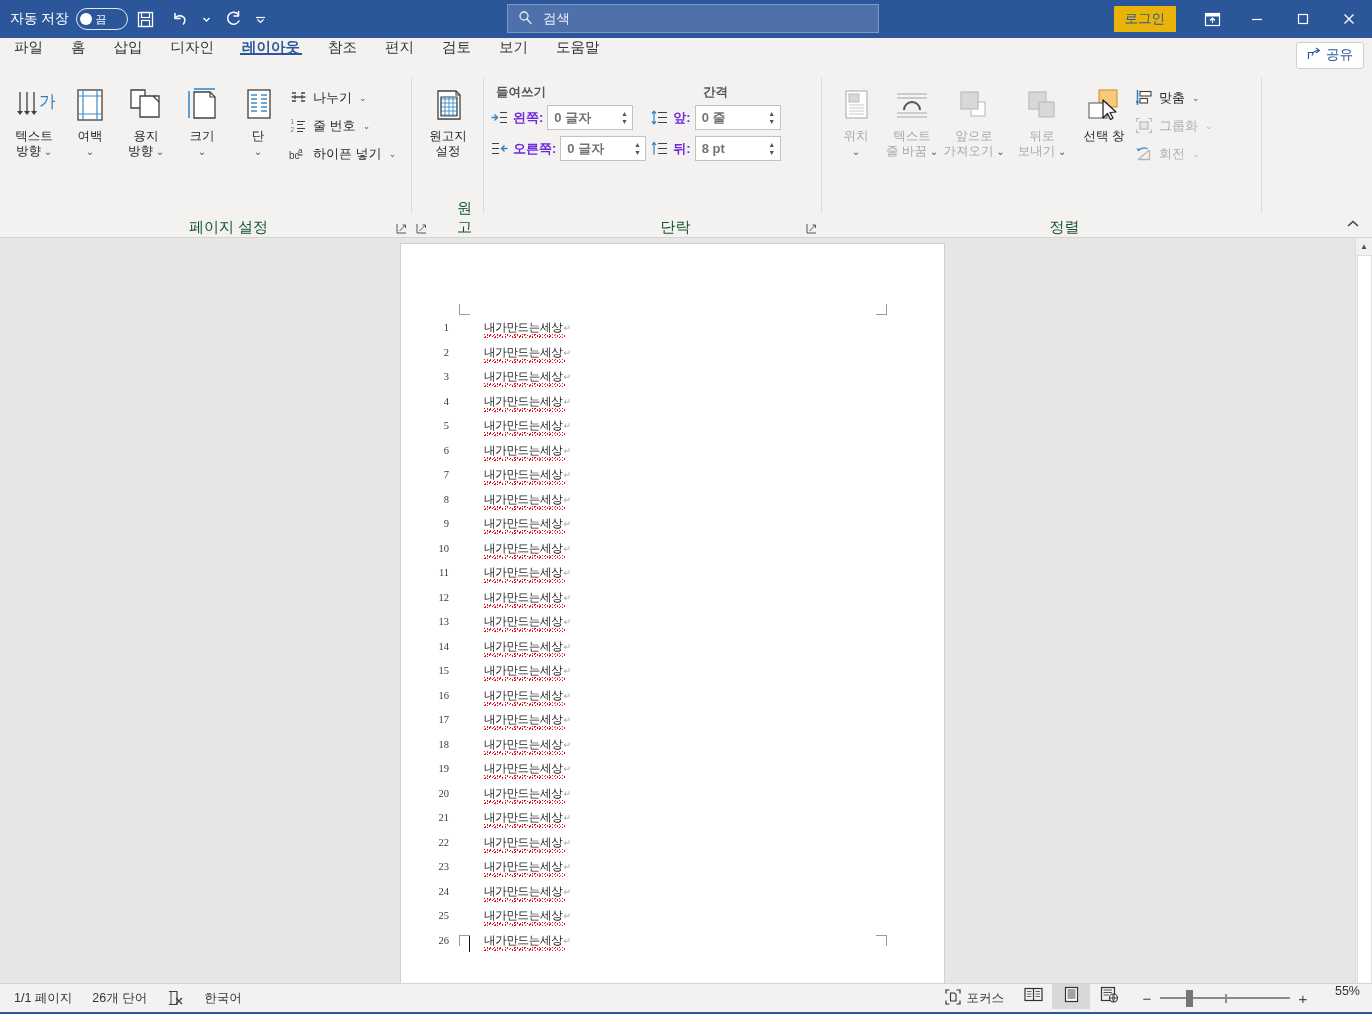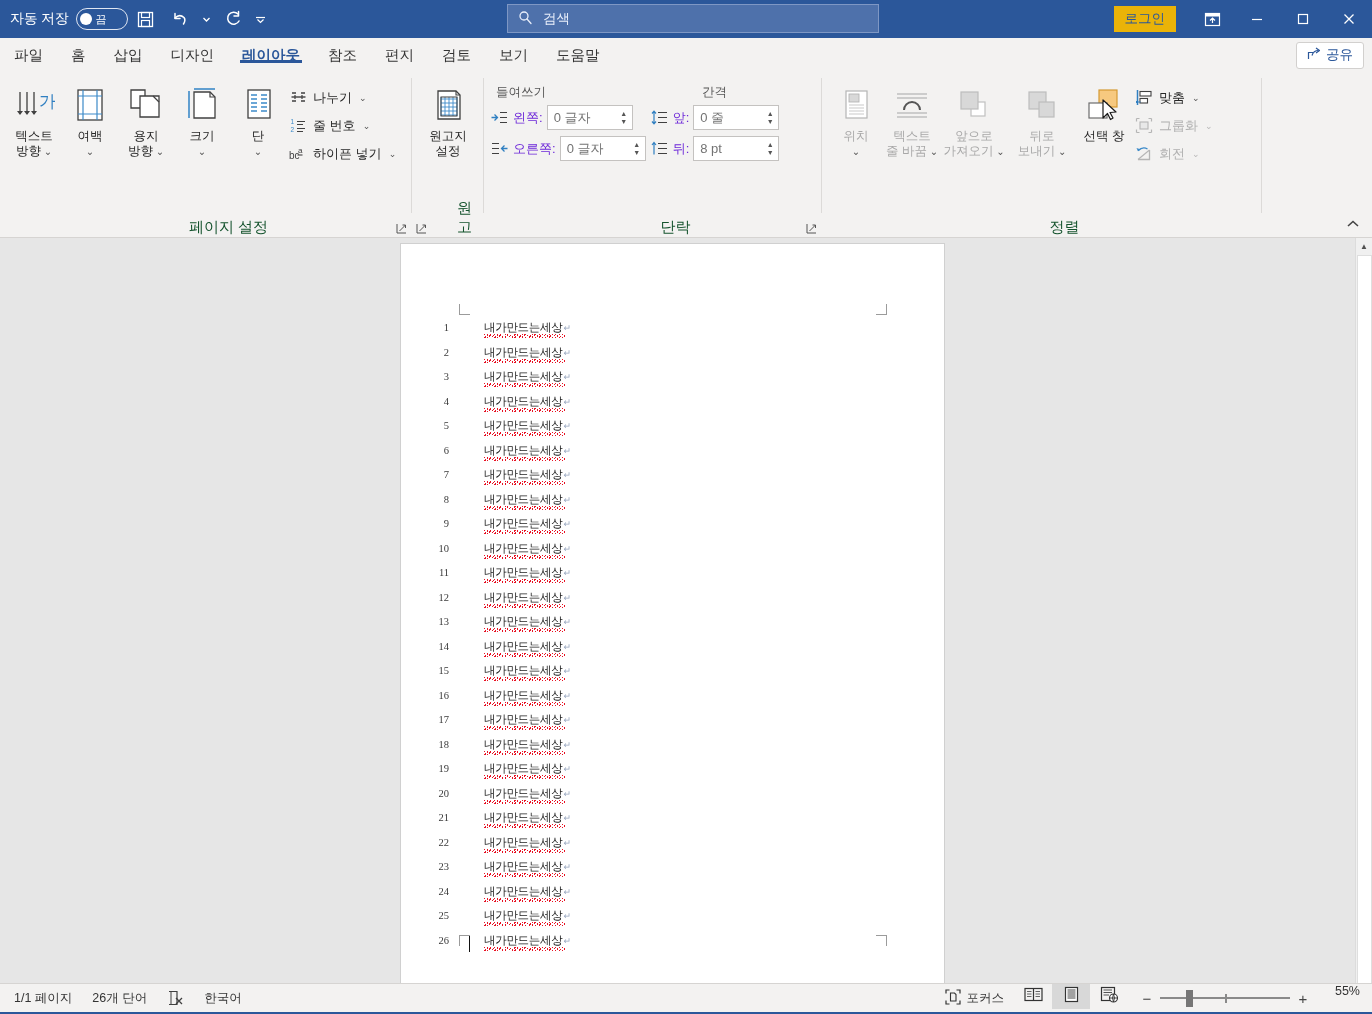--- a/index.html
+++ b/index.html
@@ -53,21 +53,21 @@
   }
   .ribbon-display-btn {
     width: 44px; height: 38px; display: flex; align-items: center; justify-content: center; color: #fff;
   }
   .wbtn {
     width: 46px; height: 38px; display: flex; align-items: center; justify-content: center; color: #fff;
   }
 
   
   .tabsrow {
-    height: 34px; background: #f3f2f1; display: flex; align-items: center;
+    height: 34px; background: #f3f2f1; display: flex; align-items: flex-start;
     flex: 0 0 34px; position: relative; border-bottom: none;
   }
   .tab {
     padding: 0 14px; display: flex; align-items: center; justify-content: center;
     font-size: 14.5px; color: #333333; position: relative; white-space: nowrap;
   }
   .tab.active { color: #2b579a; font-weight: bold; }
   .tab.active::after {
     content: ""; position: absolute; left: 12px; right: 12px; bottom: 2px;
     height: 2.5px; background: #2b579a;
@@ -118,21 +118,21 @@
     display: flex; align-items: center; gap: 5px; height: 27px; padding: 0 6px 0 2px;
     font-size: 13px; color: #262626; white-space: nowrap;
   }
   .smallbtn.dim { color: #b0b0b0; }
   .smallbtn .sico { width: 20px; display: flex; align-items: center; justify-content: center; }
   .chev { font-size: 9px; color: #555; margin-left: 2px; }
   .smallbtn.dim .chev { color: #b8b8b8; }
 
   
   .pgrid { display: flex; gap: 0; padding-top: 2px; }
-  .pcol { display: flex; flex-direction: column; }
+  .pcol { display: flex; flex-direction: column; font-weight: bold; }
   .pcol .hdr { font-size: 12.5px; color: #555; height: 22px; display: flex; align-items: center; padding-left: 6px; }
   .pcol .hdr.ctr { justify-content: center; padding-left: 0; }
   .prow { display: flex; align-items: center; height: 29px; gap: 4px; margin-bottom: 2px; }
   .prow .picon { width: 19px; display: flex; align-items: center; justify-content: center; }
   .prow .plabel { font-size: 13px; color: #6d28d9; white-space: nowrap; }
   .spinner {
     display: flex; align-items: center; border: 1px solid #c4c2c0; background: #ffffff;
     height: 25px; width: 86px; position: relative;
   }
   .spinner .val { font-size: 13px; color: #737373; padding-left: 6px; flex: 1; }

